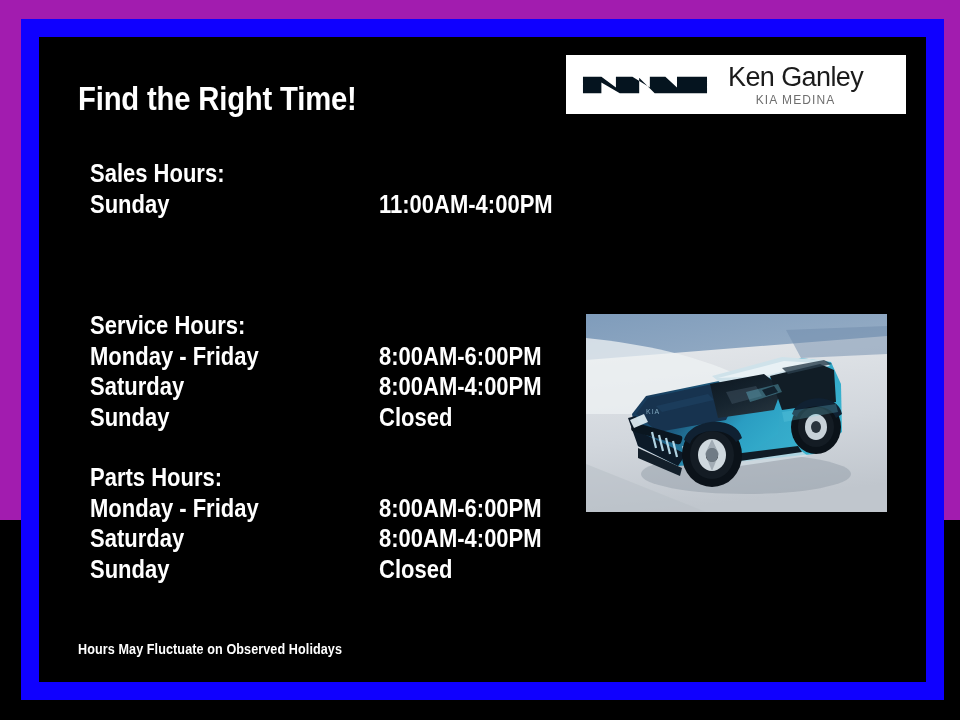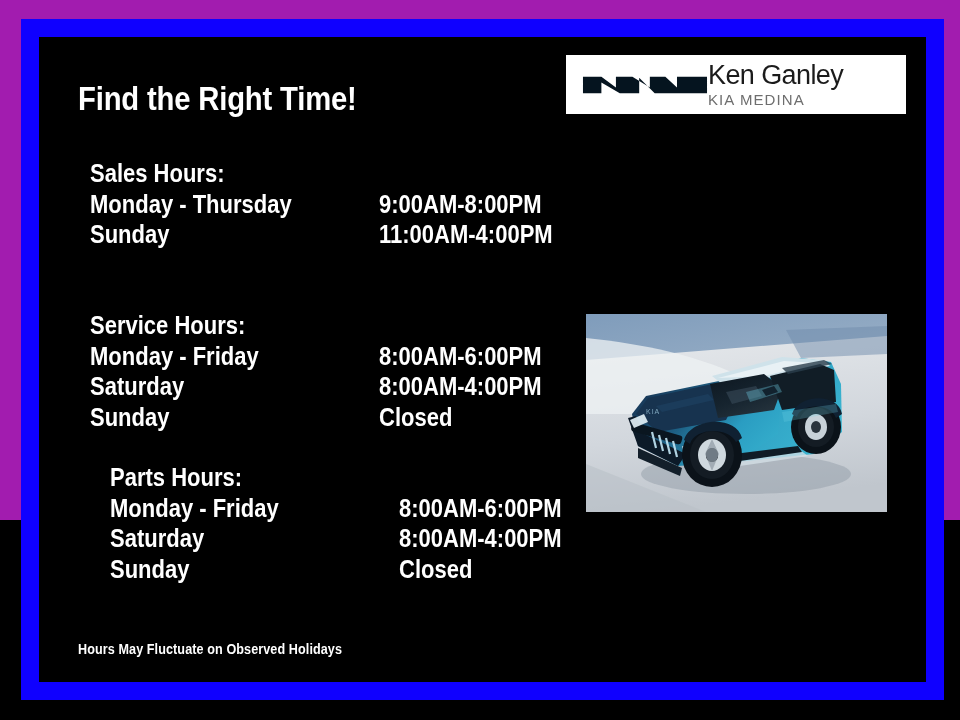--- a/index.html
+++ b/index.html
@@ -67,52 +67,54 @@
     display: flex;
     align-items: center;
   }
   #kia-mark {
     margin-left: 16px;
     width: 126px;
     height: 34px;
     display: block;
   }
   #logo-text-block {
+    margin-left: 20px;
     display: flex;
     flex-direction: column;
     justify-content: center;
     line-height: 1;
+    text-align: center;
   }
   #logo-name {
     font-family: "Liberation Sans", sans-serif;
     font-size: 27px;
     font-weight: normal;
     color: #1b1b1b;
     letter-spacing: -0.6px;
     white-space: nowrap;
   }
   #logo-sub {
     margin-top: 3px;
     font-family: "Liberation Sans", sans-serif;
-    font-size: 15px;
+    font-size: 12px;
     font-weight: normal;
     color: #6e6e6e;
     letter-spacing: 1.1px;
     white-space: nowrap;
   }
 
   
   .hours-block {
     position: absolute;
     left: 90px;
     width: 470px;
   }
   #block-sales   { top: 158px; }
   #block-service { top: 310px; }
-  #block-parts   { top: 462px; margin-left: 20px; }
+  #block-parts   { top: 462px; }
 
   .block-heading,
   .row-day,
   .row-time {
     font-family: "Liberation Sans Narrow", "Liberation Sans", sans-serif;
     font-size: 25px;
     font-weight: bold;
     color: #ffffff;
     line-height: 30.5px;
     letter-spacing: 0px;
@@ -178,24 +180,20 @@
         <path fill="#05141f" d="M2 18 L2 52 L40 52 L40 30 L78 52 L118 52 L118 20 L150 52 L258 52 L258 18 L196 18 L196 40 L172 18 L140 18 L140 40 L104 18 L70 18 L70 40 L40 18 Z"></path>
       </svg>
       <div id="logo-text-block">
         <span id="logo-name">Ken Ganley</span>
         <span id="logo-sub">KIA MEDINA</span>
       </div>
     </div>
 
     <div id="block-sales" class="hours-block">
       <div class="block-heading">Sales Hours:</div>
-      <div class="hours-row">
-        <span class="row-day">Monday - Thursday</span>
-        <span class="row-time">9:00AM-8:00PM</span>
-      </div>
       <div class="hours-row">
         <span class="row-day">Sunday</span>
         <span class="row-time">11:00AM-4:00PM</span>
       </div>
     </div>
 
     <div id="block-service" class="hours-block">
       <div class="block-heading">Service Hours:</div>
       <div class="hours-row">
         <span class="row-day">Monday - Friday</span>

